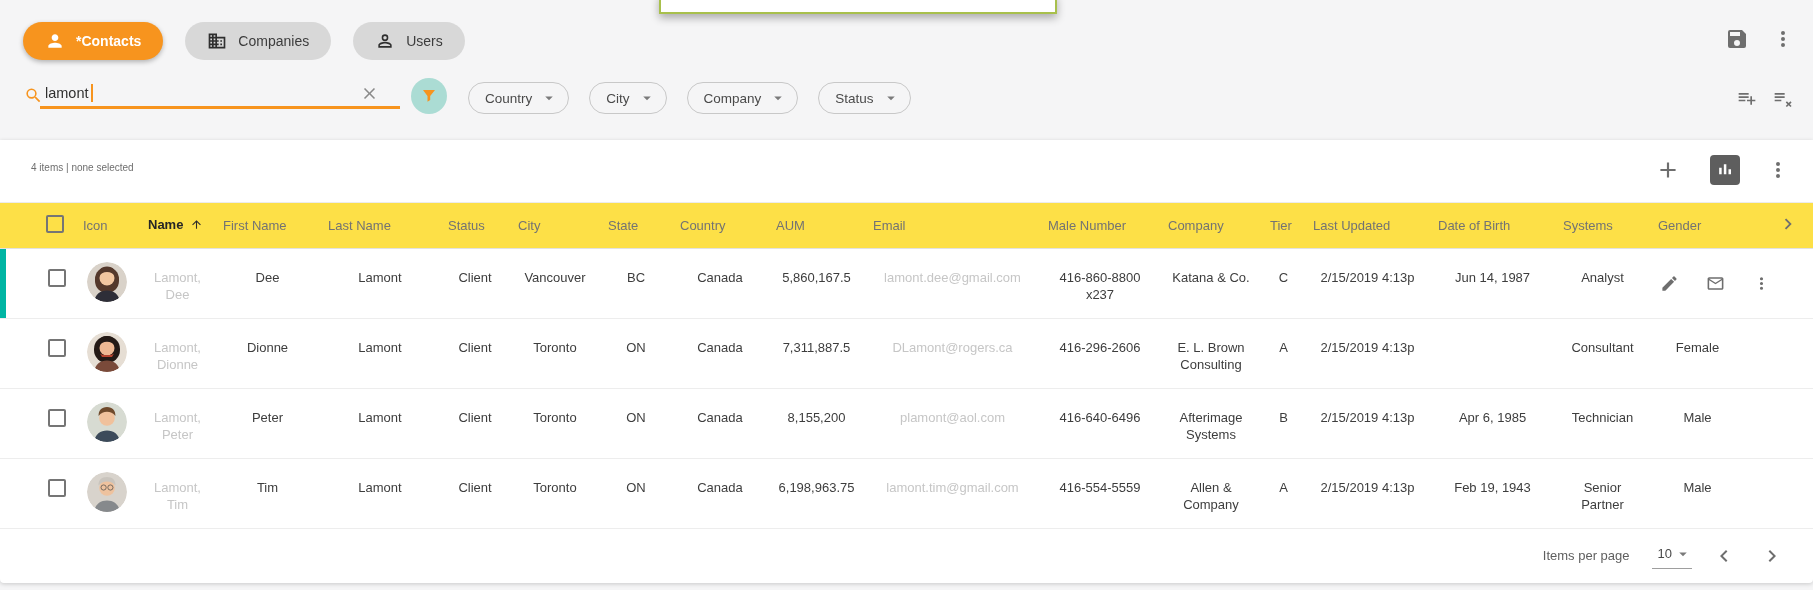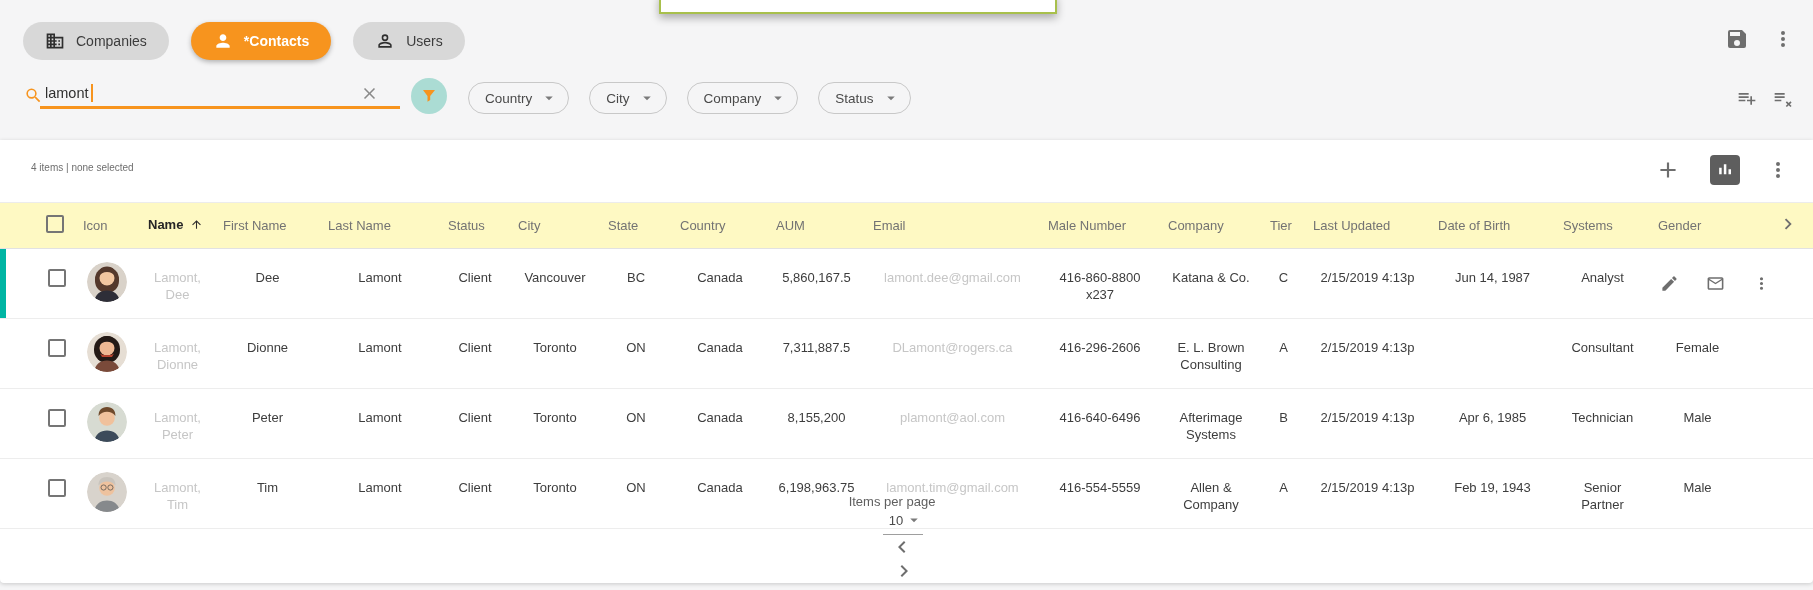--- a/index.html
+++ b/index.html
@@ -70,21 +70,21 @@
   .list-add-btn svg { width:26px; height:26px; fill:#6e6e6e; }
   .chart-btn {
     position:absolute; left:1710px; top:15px; width:30px; height:30px;
     background:#5e5e5e; border:none; border-radius:4px; cursor:pointer;
     display:flex; align-items:center; justify-content:center;
   }
   .chart-btn svg { width:20px; height:20px; fill:#ffffff; }
   .list-menu-btn { position:absolute; left:1766px; top:18px; }
 
   table.grid { position:absolute; top:62px; left:0; width:1813px; border-collapse:collapse; table-layout:fixed; font-size:13px; }
-  thead tr { height:46px; background:#fef9c3; }
+  thead tr { height:46px; background:#fde047; }
   th {
     border-top:1px solid #ececec; border-bottom:1px solid #e2e2e2;
     color:#737373; font-weight:normal; text-align:left; padding:0 8px;
     white-space:nowrap; overflow:hidden; cursor:pointer; vertical-align:middle;
   }
   th.sorted { color:#262626; font-weight:bold; }
   th .sort-arrow { display:inline-block; vertical-align:-2px; margin-left:7px; }
   th .sort-arrow svg { display:inline; width:13px; height:13px; fill:#2b2b2b; }
   th.th-scroll { text-align:right; padding-right:14px; }
   th.th-scroll svg { display:inline; width:22px; height:22px; fill:#6f6f6f; }
@@ -103,49 +103,49 @@
   td.cell-icon { padding:13px 0 0 12px; }
   .avatar { width:40px; height:40px; border-radius:50%; overflow:hidden; cursor:pointer; }
   td.cell-actions { vertical-align:middle; padding:0 0 0 10px; }
   .row-actions { display:flex; align-items:center; gap:27px; }
   .row-indicator { position:absolute; left:0; top:108px; width:6px; height:70px; background:#00b5a3; }
 
   
   .pagination {
     position:absolute; left:0; right:0; bottom:0; height:55px;
     display:flex; align-items:center; justify-content:flex-end;
-    padding-right:29px; font-size:13px; color:#5f5f5f;flex-direction:column;
+    padding-right:29px; font-size:13px; color:#5f5f5f;
   }
   .page-size {
     display:flex; align-items:center; gap:2px; margin-left:22px;
     border-bottom:1px solid #9e9e9e; padding:2px 0 5px 6px; cursor:pointer; color:#4a4a4a;
   }
   .page-size svg { width:18px; height:18px; fill:#7a7a7a; }
   .page-nav { margin-left:24px; }
   .page-nav.prev { margin-left:20px; }
 </style>
 </head>
 <body>
 
 <div class="tabs">
+  <div class="tab active">
+    <span class="t-icon">
+      <svg viewBox="0 0 24 24" fill="#ffffff">
+          <path d="M12 12c2.21 0 4-1.79 4-4s-1.79-4-4-4-4 1.79-4 4 1.79 4 4 4zm0 2c-2.67 0-8 1.34-8 4v2h16v-2c0-2.66-5.33-4-8-4z"></path>
+        </svg>
+    </span>
+    <span>*Contacts</span>
+  </div>
   <div class="tab inactive">
     <span class="t-icon">
       <svg viewBox="0 0 24 24" fill="#2f2f2f">
           <path d="M12 7V3H2v18h20V7H12zM6 19H4v-2h2v2zm0-4H4v-2h2v2zm0-4H4V9h2v2zm0-4H4V5h2v2zm4 12H8v-2h2v2zm0-4H8v-2h2v2zm0-4H8V9h2v2zm0-4H8V5h2v2zm10 12h-8v-2h2v-2h-2v-2h2v-2h-2V9h8v10zm-2-8h-2v2h2v-2zm0 4h-2v2h2v-2z"></path>
         </svg>
     </span>
     <span>Companies</span>
-  </div>
-  <div class="tab active">
-    <span class="t-icon">
-      <svg viewBox="0 0 24 24" fill="#ffffff">
-          <path d="M12 12c2.21 0 4-1.79 4-4s-1.79-4-4-4-4 1.79-4 4 1.79 4 4 4zm0 2c-2.67 0-8 1.34-8 4v2h16v-2c0-2.66-5.33-4-8-4z"></path>
-        </svg>
-    </span>
-    <span>*Contacts</span>
   </div>
   <div class="tab inactive">
     <span class="t-icon">
       <svg viewBox="0 0 24 24" fill="#2f2f2f">
           <path d="M12 5.9a2.1 2.1 0 1 1 0 4.2 2.1 2.1 0 0 1 0-4.2m0 9.02c2.97 0 6.1 1.46 6.1 2.1v1.08H5.9v-1.08c0-.64 3.13-2.1 6.1-2.1M12 4a4 4 0 1 0 0 8 4 4 0 0 0 0-8zm0 9.02c-2.67 0-8 1.34-8 4V20h16v-2.98c0-2.66-5.33-4-8-4z"></path>
         </svg>
     </span>
     <span>Users</span>
   </div>
 </div>

